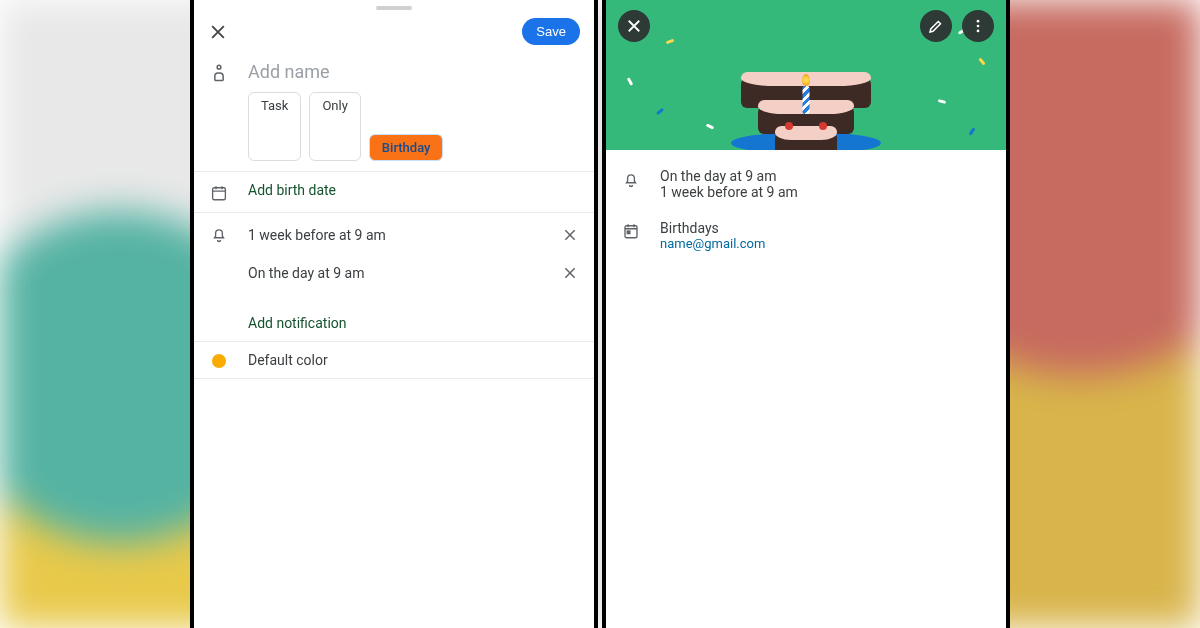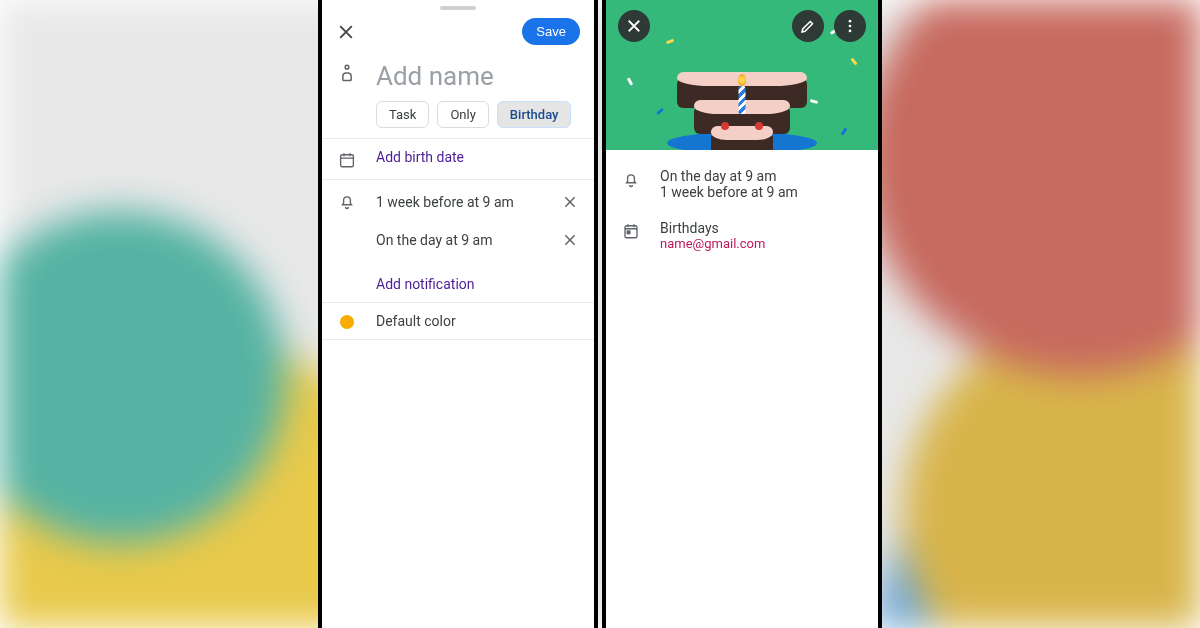--- a/index.html
+++ b/index.html
@@ -13,43 +13,43 @@
       radial-gradient(circle at 92% 82%, #d8b44a 0%, #d8b44a 16%, transparent 17%),
       radial-gradient(circle at 88% 100%, #6aa6d9 0%, #6aa6d9 14%, transparent 15%),
       linear-gradient(#e8e8e8, #e8e8e8);
     filter: blur(18px);
   }
   .phones {
     position: absolute; top: 0; left: 50%; transform: translateX(-50%);
     display: flex; gap: 0;
   }
   .phone {
-    width: 280px; height: 628px; background: #fff;
+    width: 408px; height: 628px; background: #fff;
     border: 4px solid #000; border-top: none; border-bottom: none;
     position: relative; overflow: hidden;
   }
   .phone + .phone { margin-left: 4px; }
 
   
   .top-handle { width: 36px; height: 4px; background: #d0d0d0; border-radius: 4px; margin: 6px auto 0; }
   .toolbar1 { display: flex; align-items: center; justify-content: space-between; padding: 8px 14px 6px; }
   .x-icon { width: 20px; height: 20px; color: #444; cursor: pointer; }
   .save-btn { background: #1a73e8; color: #fff; border: none; border-radius: 16px; padding: 6px 14px; font-size: 13px; font-weight: 500; cursor: pointer; }
 
   .row { display: flex; align-items: flex-start; padding: 10px 16px 10px 14px; }
   .row .ico { width: 22px; display: flex; justify-content: center; margin-top: 2px; color: #5f6368; flex-shrink: 0; }
   .row .body { margin-left: 18px; flex: 1; }
-  .title-input { font-size: 26px; color: #9aa0a6; }
+  .title-input { font-size: 18px; color: #9aa0a6; }
   .chips { display: flex; gap: 8px; margin-top: 10px; }
   .chip { border: 1px solid #dadce0; background: #fff; color: #3c4043; font-size: 13px; padding: 5px 12px; border-radius: 6px; cursor: pointer; }
-  .chip.active { background: #e5e5e5; border-color: #c8e0fb; color: #1a4b8c; font-weight: 500; }
+  .chip.active { background: #f97316; border-color: #c8e0fb; color: #1a4b8c; font-weight: 500; margin-top: 42px; }
   .divider { height: 1px; background: #e8eaed; }
 
   .line-text { font-size: 14px; color: #3c4043; }
-  .line-placeholder { font-size: 14px; color: #4c1d95; }
+  .line-placeholder { font-size: 14px; color: #14532d; }
   .notif-row { display: flex; align-items: center; justify-content: space-between; padding: 4px 0; }
   .mini-x { width: 16px; height: 16px; color: #5f6368; cursor: pointer; }
   .color-dot { width: 14px; height: 14px; border-radius: 50%; background: #f9ab00; }
 
   
   .hero {
     height: 150px; position: relative;
     background: #35b97b;
     overflow: hidden;
   }
@@ -75,21 +75,21 @@
 
   .detail-title-row { display: flex; padding: 16px 16px 4px; }
   .sq { width: 14px; height: 14px; background: #f9ab00; border-radius: 3px; margin-top: 6px; flex-shrink: 0; }
   .detail-title { margin-left: 22px; }
   .detail-title h2 { font-size: 20px; font-weight: 400; color: #202124; }
   .detail-title .date { font-size: 14px; color: #3c4043; margin-top: 2px; }
 
   .drow { display: flex; padding: 10px 16px; }
   .drow .ico { width: 18px; color: #5f6368; margin-top: 2px; flex-shrink: 0; }
   .drow .dtext { margin-left: 20px; font-size: 14px; color: #3c4043; }
-  .sub { color: #be185d; font-size: 13px; }
+  .sub { color: #0369a1; font-size: 13px; }
 
   svg { display: block; }
 </style>
 </head>
 <body>
 
 <div class="bg"></div>
 
 <div class="phones">
 
@@ -152,21 +152,21 @@
           </span>
         </div>
         <div class="notif-row" style="margin-top:14px">
           <span class="line-text">On the day at 9 am</span>
           <span class="mini-x">
             <svg viewBox="0 0 24 24" fill="none" stroke="currentColor" stroke-width="2.2">
                 <path d="M5 5l14 14M19 5L5 19"></path>
               </svg>
           </span>
         </div>
-        <div class="notif-row" style="margin-top:20px">
+        <div class="notif-row" style="margin-top:26px">
           <span class="line-placeholder">Add notification</span>
         </div>
       </div>
     </div>
     <div class="divider"></div>
 
     <div class="row">
       <span class="ico" style="align-items:center">
         <span class="color-dot"></span>
       </span>

